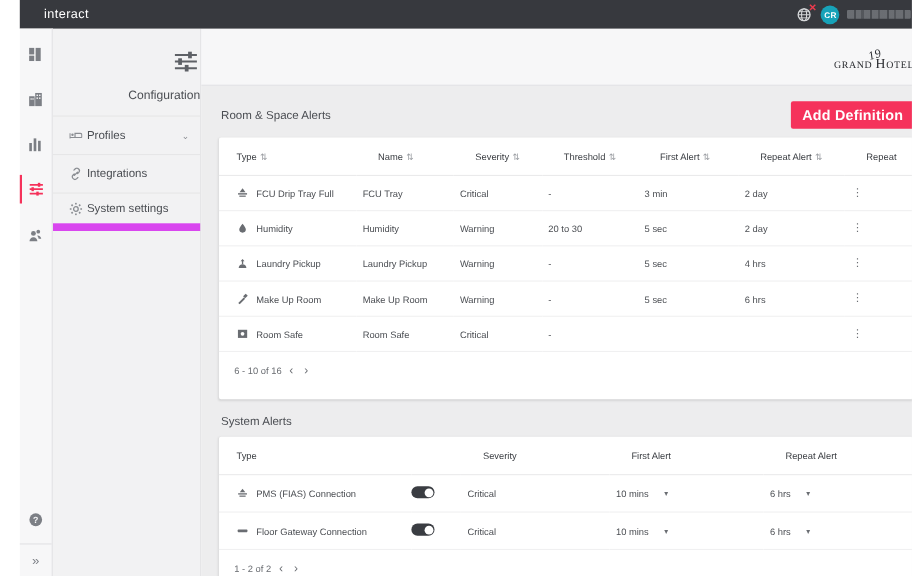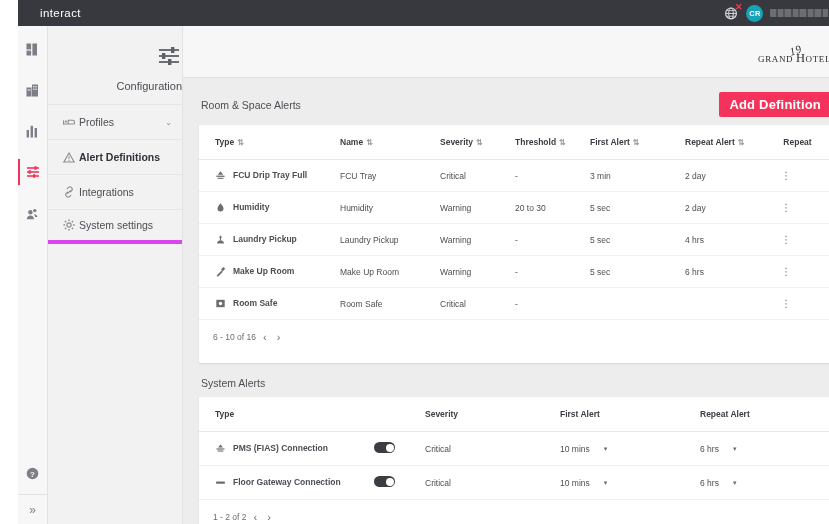--- a/index.html
+++ b/index.html
@@ -77,21 +77,21 @@
     padding: 18px 0 12px;
   }
   .subnav-head .cfg-icon { color: #5e6166; margin-bottom: 8px; }
   .subnav-title { font-size: 11px; color: #4b4e53; }
   .nav-item {
     display: flex; align-items: center; gap: 4px;
     height: 35px; padding: 0 10px 0 14px;
     border-top: 1px solid #e6e6e7;
     font-size: 10.5px; color: #4b4e53;
   }
-  .nav-item:last-of-type { border-bottom: 4px solid #d946ef; }
+  .nav-item:last-of-type { border-bottom: 7px solid #d946ef; }
   .nav-item.active { font-weight: 700; color: #2f3237; }
   .nav-icon { width: 13px; display: flex; align-items: center; justify-content: center; color: #8a8d92; }
   .nav-caret { margin-left: auto; color: #8a8d92; font-size: 8px; }
 
   
   .main { flex: 1 1 auto; background: #ededee; display: flex; flex-direction: column; min-width: 0; }
   .page-head {
     background: #f7f7f8; border-bottom: 1px solid #e2e2e4;
     padding: 8px 16px 9px 16px; display: flex; align-items: flex-end;
     height: 52px; flex: 0 0 52px;
@@ -114,30 +114,30 @@
   .btn-add {
     margin-left: auto; background: #f5325b; color: #fff; border: none;
     font-size: 13px; font-family: inherit; font-weight: 700;
     padding: 5px 10px; border-radius: 2px; letter-spacing: .2px;
   }
 
   .card { background: #fff; border-radius: 2px; box-shadow: 0 1px 2px rgba(0,0,0,.10); }
 
   table { width: 100%; border-collapse: collapse; }
   th {
-    text-align: left; font-size: 8.5px; font-weight: 700; color: #3a3d42;
-    padding: 12px 6px; border-bottom: 1px solid #eaeaeb; white-space: nowrap;
+    text-align: left; font-size: 8.5px; font-weight: 400; color: #3a3d42;
+    padding: 12px 20px; border-bottom: 1px solid #eaeaeb; white-space: nowrap;
   }
   td {
     font-size: 8.5px; color: #4b4e53; padding: 10px 6px;
     border-bottom: 1px solid #f0f0f1; white-space: nowrap;
   }
   tr:last-child td { border-bottom: 1px solid #f0f0f1; }
   .sort { color: #9a9da2; font-size: 8px; margin-left: 3px; }
-  .type-cell { display: flex; gap: 7px; font-weight: bold; }
+  .type-cell { display: flex; align-items: center; gap: 7px; }
   .type-icon { width: 11px; height: 11px; display: flex; align-items: center; justify-content: center; color: #6a6d72; }
   .kebab { color: #6a6d72; font-size: 10px; letter-spacing: 0; line-height: 7px; text-align: center; width: 12px; }
   .pager { display: flex; align-items: center; gap: 4px; padding: 11px 14px 20px; font-size: 8.5px; color: #6a6d72; }
   .pager-btn { color: #6a6d72; font-size: 11px; padding: 0 3px; }
 
   .toggle {
     width: 21px; height: 11px; border-radius: 6px; background: #3a3d42;
     position: relative; display: inline-block;
   }
   .toggle::after {
@@ -265,30 +265,20 @@
         <span class="nav-icon">
           <svg width="12" height="10" viewBox="0 0 12 10" aria-hidden="true">
             <path d="M0.6 3.2v4.6M0.6 7h10.8M11.4 7V4.6a1.4 1.4 0 0 0-1.4-1.4H5.2V7" stroke="currentColor" stroke-width="1.1" fill="none"></path>
             <circle cx="2.9" cy="4.5" r="1.1" fill="currentColor"></circle>
           </svg>
         </span>
         <span>Profiles</span>
         <span class="nav-caret">⌄</span>
       </div>
 
-      <div class="nav-item active">
-        <span class="nav-icon">
-          <svg width="12" height="11" viewBox="0 0 12 11" aria-hidden="true">
-            <path d="M6 1 11.2 10H0.8z" fill="none" stroke="currentColor" stroke-width="1.1"></path>
-            <rect x="5.5" y="4.2" width="1" height="3" fill="currentColor"></rect>
-            <rect x="5.5" y="8" width="1" height="1" fill="currentColor"></rect>
-          </svg>
-        </span>
-        <span>Alert Definitions</span>
-      </div>
 
       <div class="nav-item">
         <span class="nav-icon">
           <svg width="12" height="12" viewBox="0 0 12 12" aria-hidden="true">
             <path d="M4.6 7.4 7.4 4.6M4.2 2.6l1-1a2.3 2.3 0 0 1 3.3 3.3l-1 1M7.8 9.4l-1 1a2.3 2.3 0 0 1-3.3-3.3l1-1" fill="none" stroke="currentColor" stroke-width="1.1" stroke-linecap="round"></path>
           </svg>
         </span>
         <span>Integrations</span>
       </div>
 

